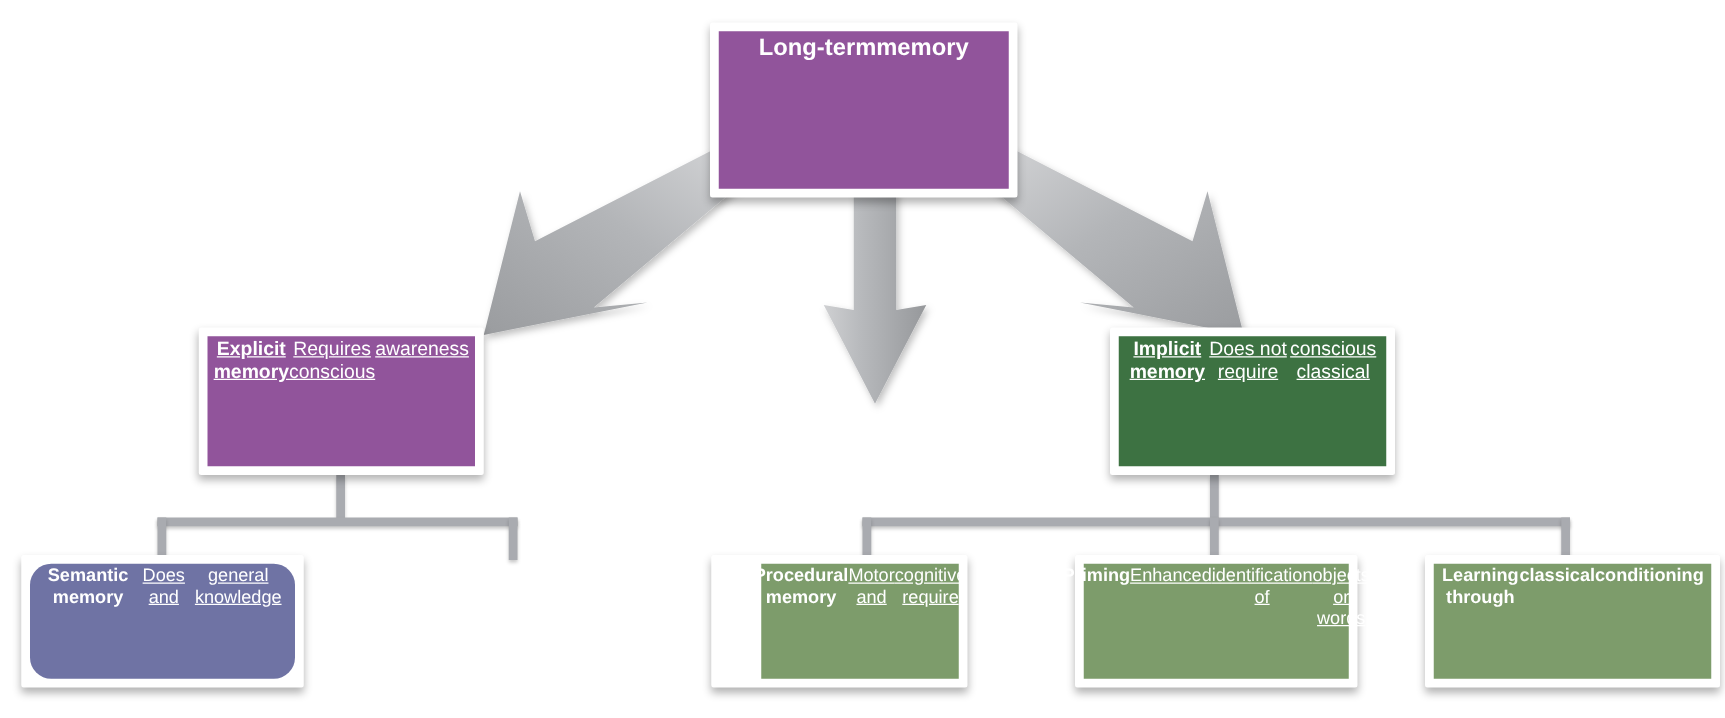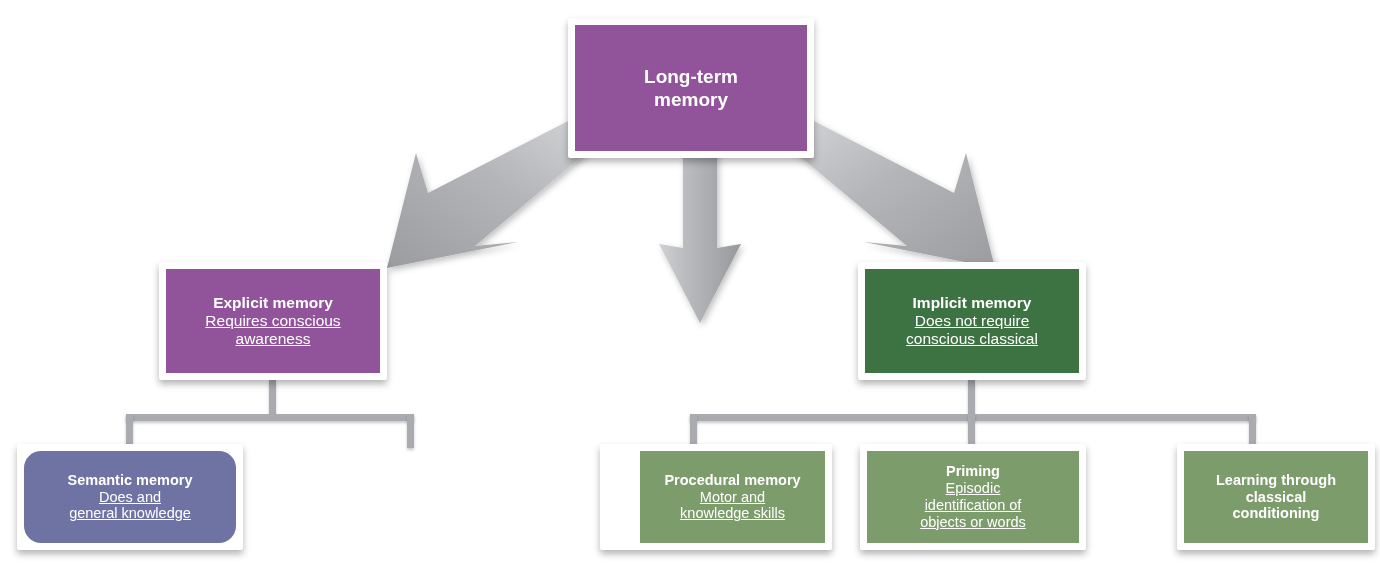--- a/index.html
+++ b/index.html
@@ -29,21 +29,20 @@
     padding: 7px;
     border-radius: 2px;
     box-shadow: 0 4px 7px rgba(0,0,0,0.30);
     z-index: 5;
   }
   .node .fill {
     width: 100%;
     height: 100%;
     box-sizing: border-box;
     display: flex;
-    flex-direction: column;
     justify-content: center;
     text-align: center;
     color: #ffffff;
     line-height: 1.16;
     padding: 2px 6px;
   }
   .node .title {
     font-weight: bold;
     display: block;
   }
@@ -63,30 +62,30 @@
   #node-root {
     left: 568px; top: 18px; width: 246px; height: 140px;
   }
   #node-root .fill { font-size: 19px; }
   #node-root .title { line-height: 1.22; }
 
   #node-explicit {
     left: 159px; top: 262px; width: 228px; height: 118px;
   }
   #node-implicit {
-    left: 858px; top: 262px; width: 228px; height: 118px;
+    left: 888px; top: 262px; width: 228px; height: 118px;
   }
   #node-explicit .fill, #node-implicit .fill { font-size: 15.5px; }
-  #node-explicit .title, #node-implicit .title { font-size: 15.5px; }
+  #node-explicit .title, #node-implicit .title { font-size: 15.5px; text-decoration: underline; }
 
   #node-semantic   { left: 17px;   top: 444px; width: 226px; height: 106px; }
   #node-episodic   { left: 297px;  top: 444px; width: 226px; height: 106px; }
-  #node-procedural { left: 600px;  top: 444px; width: 232px; height: 106px; padding-left: 40px; }
+  #node-procedural { left: 569px;  top: 444px; width: 205px; height: 106px; padding-left: 40px; }
   #node-priming    { left: 860px;  top: 444px; width: 226px; height: 106px; }
-  #node-classical  { left: 1140px; top: 444px; width: 198px; height: 106px; margin-left: 37px; }
+  #node-classical  { left: 1140px; top: 444px; width: 236px; height: 106px; }
 
   #node-semantic .fill, #node-episodic .fill,
   #node-procedural .fill, #node-priming .fill,
   #node-classical .fill { font-size: 14.5px; }
 
   
   .conn {
     position: absolute;
     background: #a9abb0;
     z-index: 1;
@@ -212,28 +211,28 @@
       <span class="sub">Does and</span>
       <span class="sub">general knowledge</span>
     </div>
   </div>
 
 
   <div class="node" id="node-procedural">
     <div class="fill sage">
       <span class="title">Procedural memory</span>
       <span class="sub">Motor and</span>
-      <span class="sub">knowledge skills</span>
+      <span class="sub">cognitive require</span>
     </div>
   </div>
 
   <div class="node" id="node-priming">
     <div class="fill sage">
       <span class="title">Priming</span>
-      <span class="sub">Episodic</span>
+      <span class="sub">Enhanced</span>
       <span class="sub">identification of</span>
       <span class="sub">objects or words</span>
     </div>
   </div>
 
   <div class="node" id="node-classical">
     <div class="fill sage">
       <span class="title">Learning through</span>
       <span class="title">classical</span>
       <span class="title">conditioning</span>

